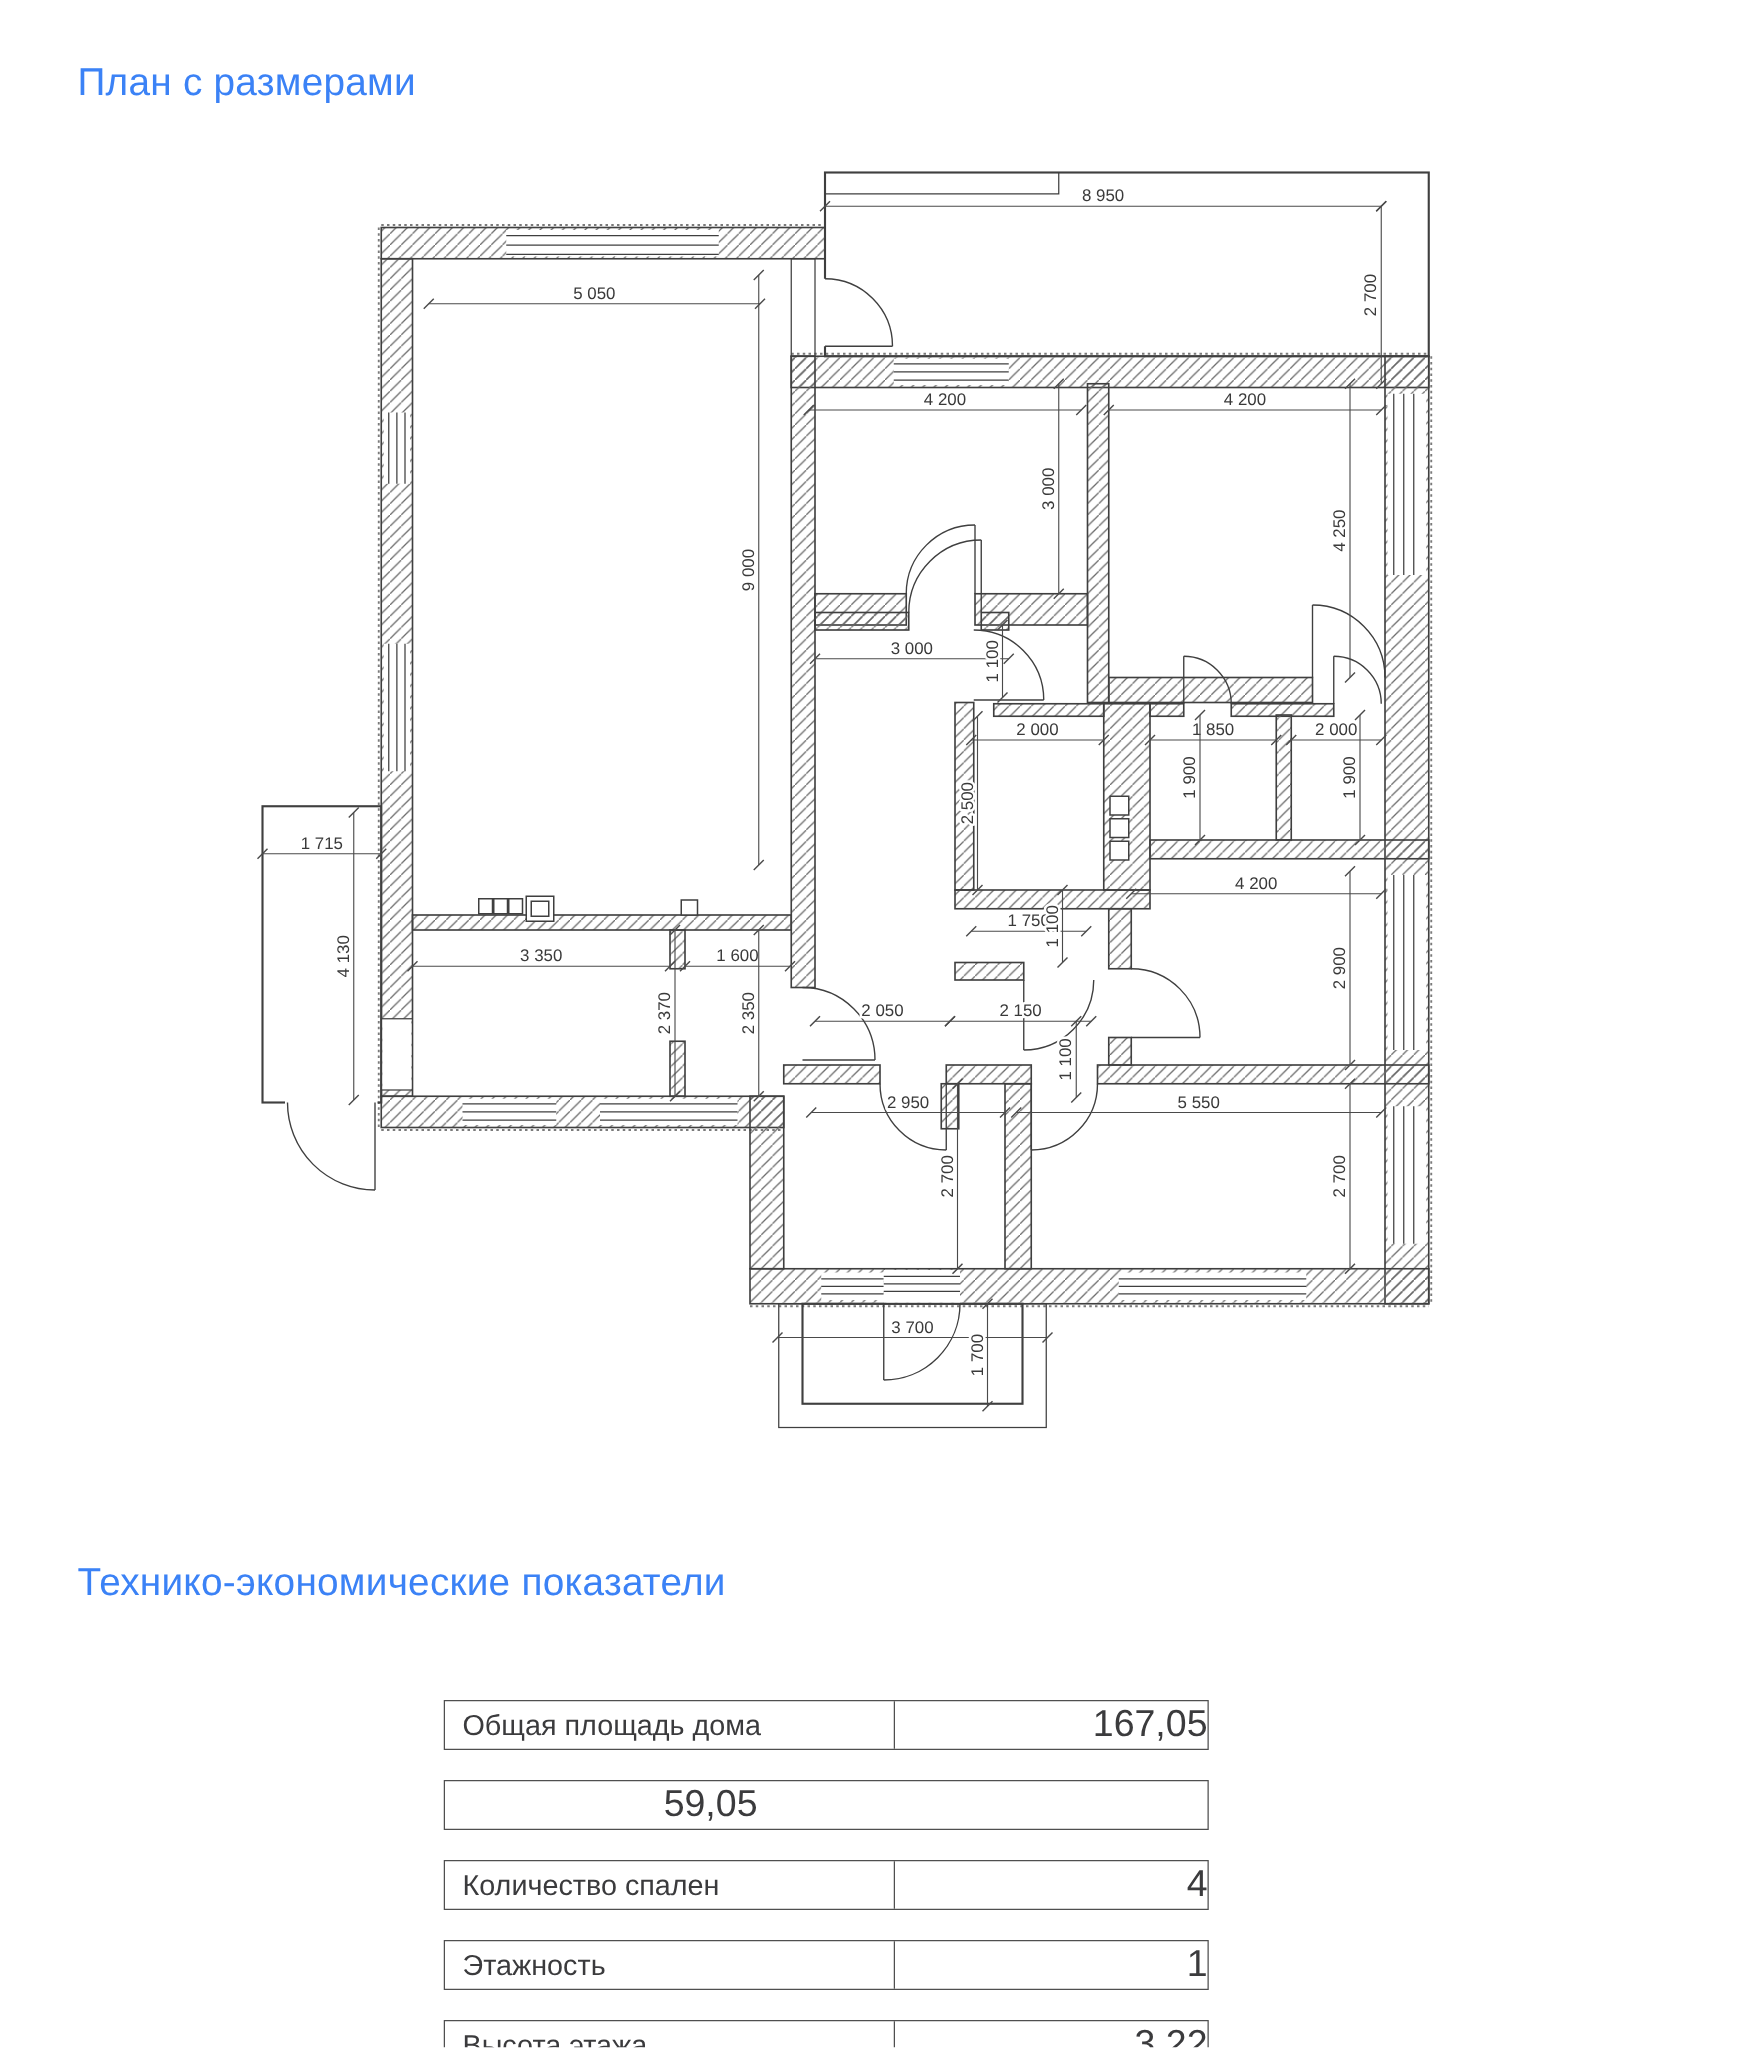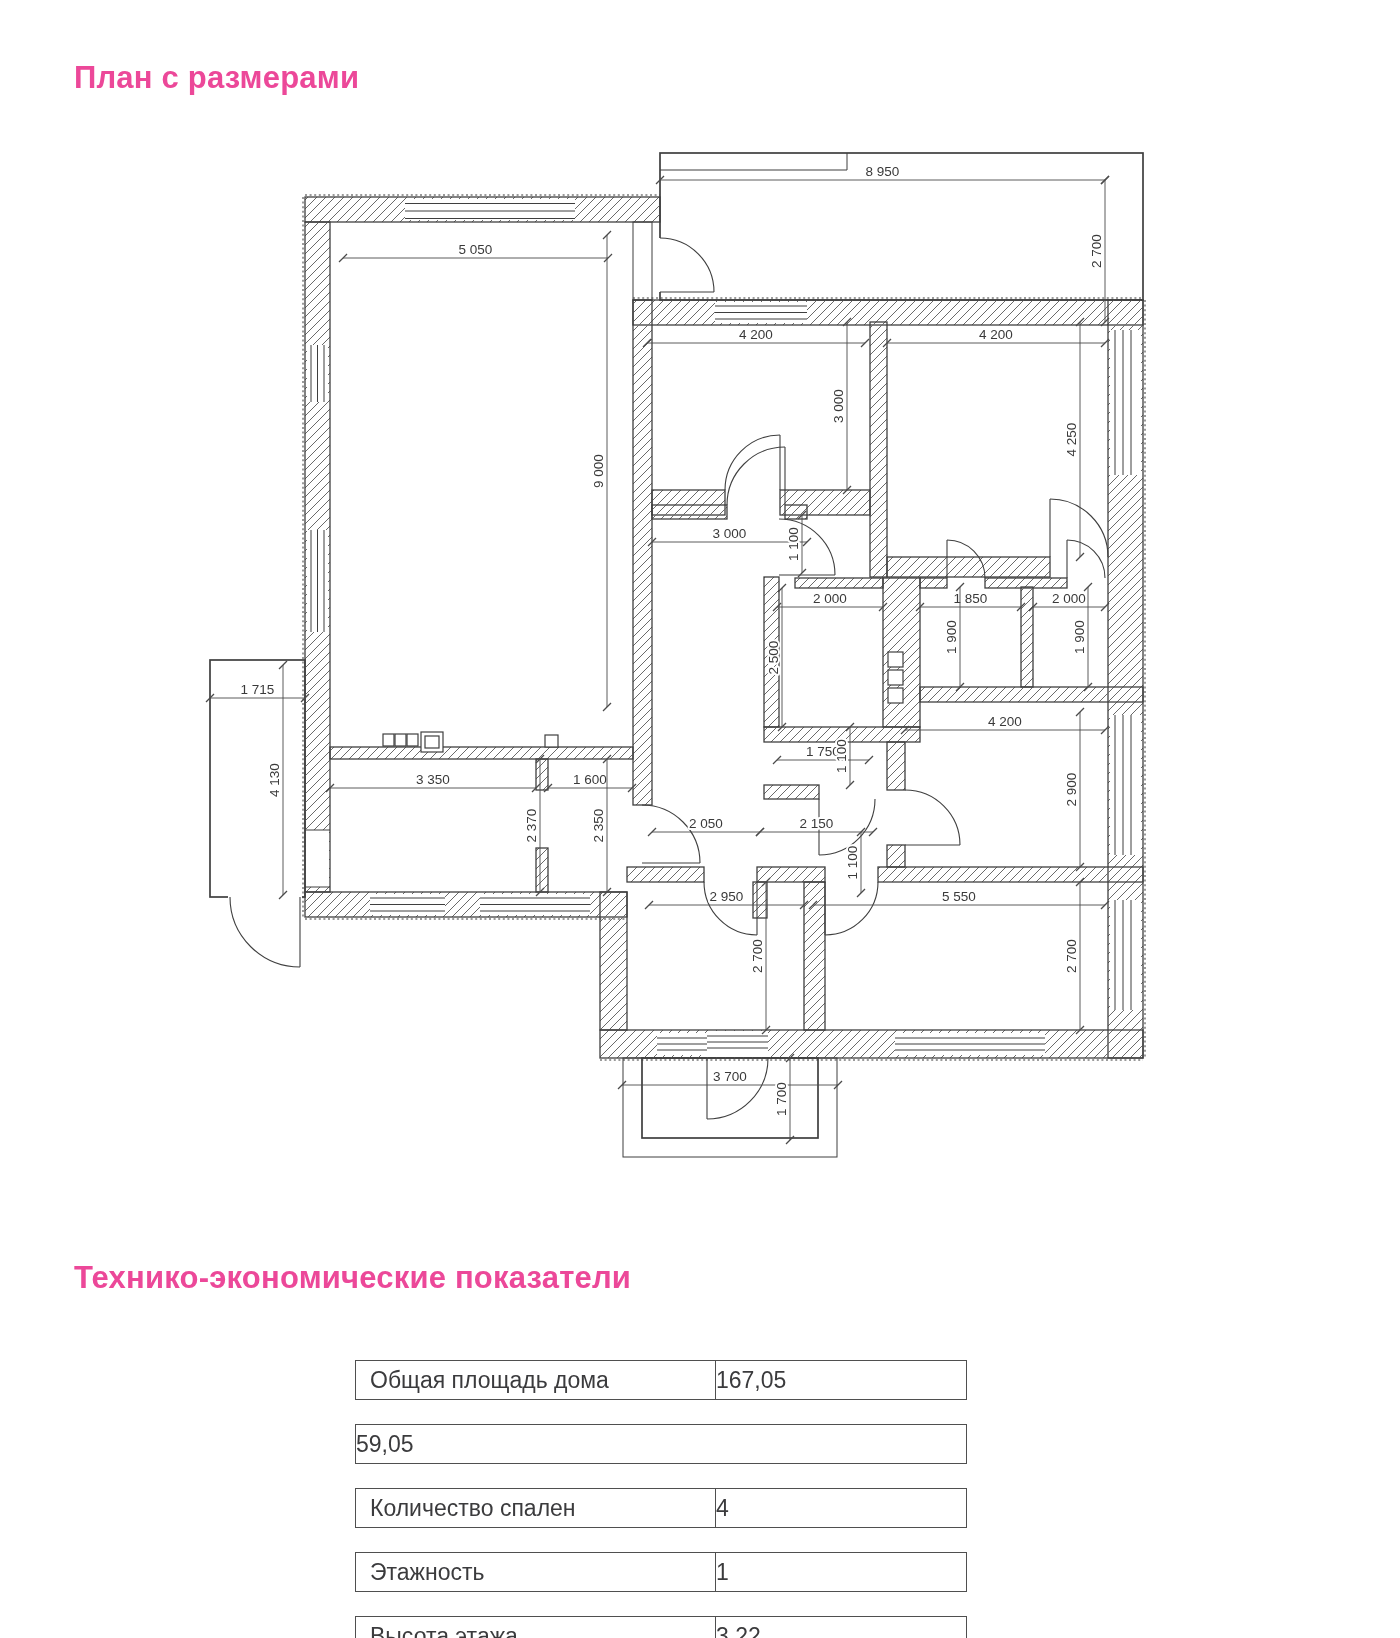--- a/index.html
+++ b/index.html
@@ -1,38 +1,38 @@
 <!DOCTYPE html>
 <html><head>
 <meta charset="utf-8">
 <style>
   html,body{margin:0;padding:0;background:#ffffff;}
   .page{position:relative;width:1400px;height:1638px;background:#fff;overflow:hidden;
         font-family:"Liberation Sans",sans-serif;color:#3b3b3d;}
-  h1,h2{position:absolute;margin:12px;font-weight:bold;color:#ec4899;letter-spacing:.2px;}
+  h1,h2{position:absolute;margin:0;font-weight:normal;color:#3b82f6;letter-spacing:.2px;}
   h1{left:62px;top:48px;font-size:31px;}
   h2{left:62px;top:1248px;font-size:31px;text-align:center;}
-  .plan-wrap{position:absolute;left:195px;top:130px;width:980px;height:1030px;}
+  .plan-wrap{position:absolute;left:195px;top:115px;width:980px;height:1030px;}
   svg{display:block;}
   .wall{fill:url(#hatch);stroke:#3f3f3f;stroke-width:1.3;}
   .thin{fill:none;stroke:#3f3f3f;stroke-width:1.7;}
   .thin-l{fill:none;stroke:#3f3f3f;stroke-width:1;}
   .winrect{fill:#ffffff;stroke:none;}
   .winline{stroke:#3f3f3f;stroke-width:1;fill:none;}
   .door{fill:none;stroke:#3f3f3f;stroke-width:1.1;}
   .fixture{fill:#fff;stroke:#3f3f3f;stroke-width:1.2;}
   .ins{stroke:#7a7a7a;stroke-width:1.5;stroke-dasharray:2 2.6;}
   .dimline{stroke:#4a4a4a;stroke-width:.9;}
   .dimtick{stroke:#4a4a4a;stroke-width:1.2;}
   .dimtext{font-family:"Liberation Sans",sans-serif;font-size:13.5px;fill:#3a3a3a;
            text-anchor:middle;paint-order:stroke;stroke:#fff;stroke-width:4px;stroke-linejoin:round;}
   .tech-table{position:absolute;left:355px;top:1336px;width:612px;}
   .trow{display:flex;border:1.6px solid #4f4f4f;margin-bottom:2px;background:#fff;margin-top:24px;}
   .tlabel{flex:1;border-right:1.6px solid #4f4f4f;padding:4px 14px;font-size:23px;line-height:30px;}
-  .tval{width:250px;text-align:left;font-size:23px;line-height:30px;padding:4px 0;}
+  .tval{width:250px;text-align:right;font-size:30px;line-height:30px;padding:4px 0;}
 </style>
 </head>
 <body>
 
 <div class="page">
 
   <h1>План с размерами</h1>
 
   <div class="plan-wrap">
     <svg width="980" height="1030" viewBox="0 0 980 1030">

